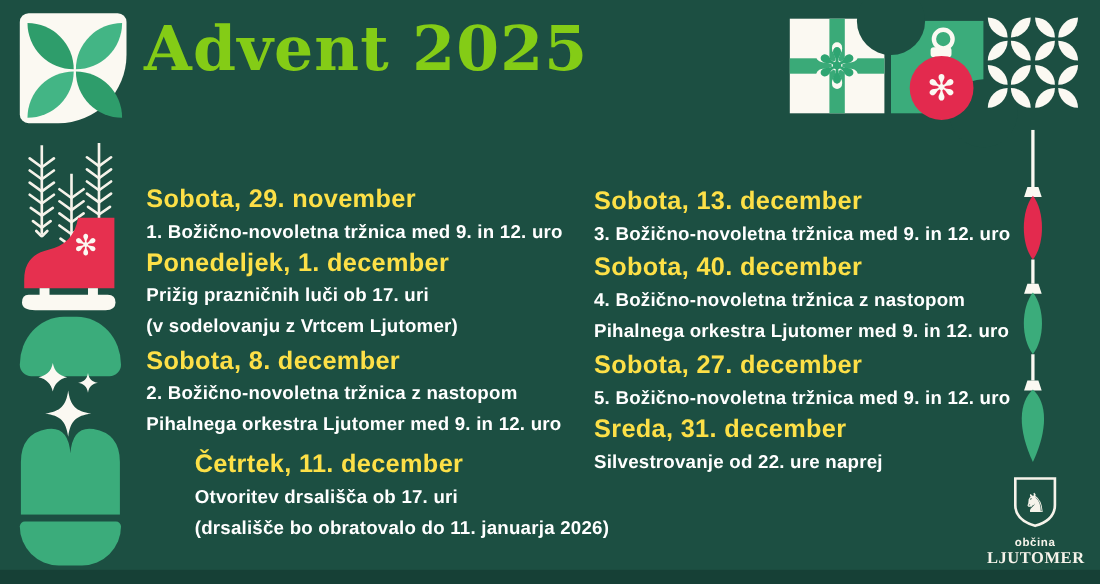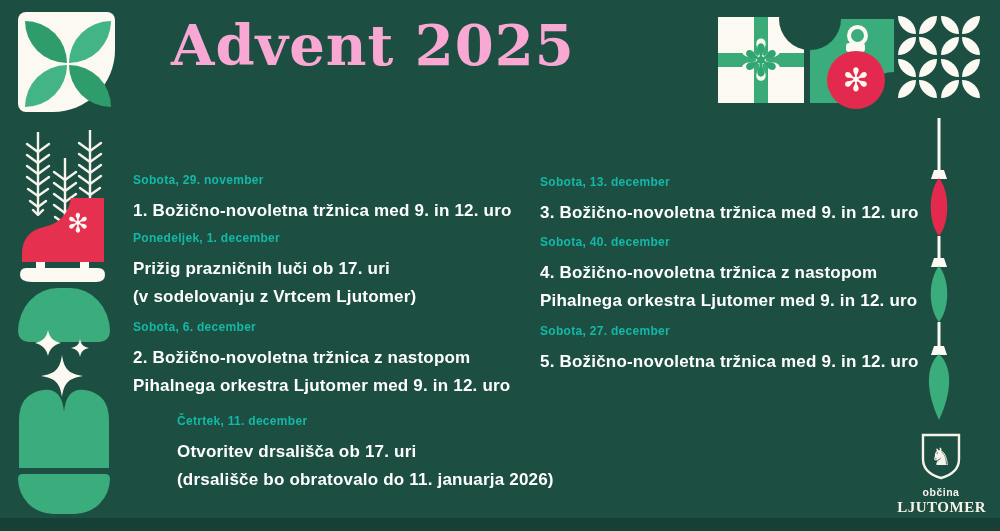--- a/index.html
+++ b/index.html
@@ -5,30 +5,30 @@
   html,body{margin:0;padding:0;background:#0e2f28;}
   .poster{
     position:relative;width:1000px;height:531px;overflow:hidden;
     background:#1C4F42;
     font-family:"Liberation Sans",sans-serif;
   }
   
   .title{
     position:absolute;left:131px;top:12px;
     font-family:"DejaVu Serif",serif;font-weight:700;
-    font-size:56px;letter-spacing:1px;color:#f9a8d4;white-space:nowrap;margin-left:40px;
+    font-size:56px;letter-spacing:1px;color:#84cc16;white-space:nowrap;
   }
   .subtitle{
     position:absolute;left:133px;top:95px;
     font-family:"DejaVu Serif",serif;font-weight:700;
     font-size:32px;color:#F2EDE0;white-space:nowrap;letter-spacing:.5px;
   }
   
   .event{position:absolute;width:430px;font-weight:700;}
-  .event .date{color:#14b8a6;font-size:12px;line-height:26px;margin-bottom:4px;letter-spacing:.3px;}
+  .event .date{color:#fde047;font-size:23px;line-height:26px;margin-bottom:4px;letter-spacing:.3px;}
   .event .line{color:#FFFFFF;font-size:17px;line-height:28px;letter-spacing:.2px;}
   .col-left{left:133px;}
   .col-right{left:540px;}
   .e-l1{top:167px;} .e-l2{top:225px;} .e-l3{top:314px;} .e-l4{top:408px;margin-left:44px;}
   .e-r1{top:169px;} .e-r2{top:229px;} .e-r3{top:318px;} .e-r4{top:376px;}
   
   .leaf-tile{position:absolute;left:18px;top:12px;width:97px;height:100px;background:#FBF9F2;border-radius:8px 8px 62px 8px;}
   .leaf-tile .petal{position:absolute;width:42px;height:42px;}
   .pet-a{border-radius:0 100% 0 100%;background:#2E9D6B;}
   .pet-b{border-radius:100% 0 100% 0;background:#43B585;}
@@ -179,21 +179,21 @@
   <div class="event col-left e-l1">
     <div class="date">Sobota, 29. november</div>
     <div class="line">1. Božično-novoletna tržnica med 9. in 12. uro</div>
   </div>
   <div class="event col-left e-l2">
     <div class="date">Ponedeljek, 1. december</div>
     <div class="line">Prižig prazničnih luči ob 17. uri</div>
     <div class="line">(v sodelovanju z Vrtcem Ljutomer)</div>
   </div>
   <div class="event col-left e-l3">
-    <div class="date">Sobota, 6. december</div>
+    <div class="date">Sobota, 8. december</div>
     <div class="line">2. Božično-novoletna tržnica z nastopom</div>
     <div class="line">Pihalnega orkestra Ljutomer med 9. in 12. uro</div>
   </div>
   <div class="event col-left e-l4">
     <div class="date">Četrtek, 11. december</div>
     <div class="line">Otvoritev drsališča ob 17. uri</div>
     <div class="line">(drsališče bo obratovalo do 11. januarja 2026)</div>
   </div>
 
   <div class="event col-right e-r1">
@@ -201,20 +201,24 @@
     <div class="line">3. Božično-novoletna tržnica med 9. in 12. uro</div>
   </div>
   <div class="event col-right e-r2">
     <div class="date">Sobota, 40. december</div>
     <div class="line">4. Božično-novoletna tržnica z nastopom</div>
     <div class="line">Pihalnega orkestra Ljutomer med 9. in 12. uro</div>
   </div>
   <div class="event col-right e-r3">
     <div class="date">Sobota, 27. december</div>
     <div class="line">5. Božično-novoletna tržnica med 9. in 12. uro</div>
+  </div>
+  <div class="event col-right e-r4">
+    <div class="date">Sreda, 31. december</div>
+    <div class="line">Silvestrovanje od 22. ure naprej</div>
   </div>
 
   <svg class="ornament-string" width="36" height="306">
     <g>
       <line x1="18" y1="0" x2="18" y2="52" stroke="#FBF9F2" stroke-width="3"></line>
       <path d="M13 52 L23 52 L26 61 L10 61 Z" fill="#FBF9F2"></path>
       <path d="M18 60 C29 74 29 104 18 118 C7 104 7 74 18 60 Z" fill="#E32A4E"></path>
       <line x1="18" y1="118" x2="18" y2="140" stroke="#FBF9F2" stroke-width="3"></line>
       <path d="M13 140 L23 140 L26 149 L10 149 Z" fill="#FBF9F2"></path>
       <path d="M18 148 C29 162 29 190 18 204 C7 190 7 162 18 148 Z" fill="#3BAC7B"></path>

